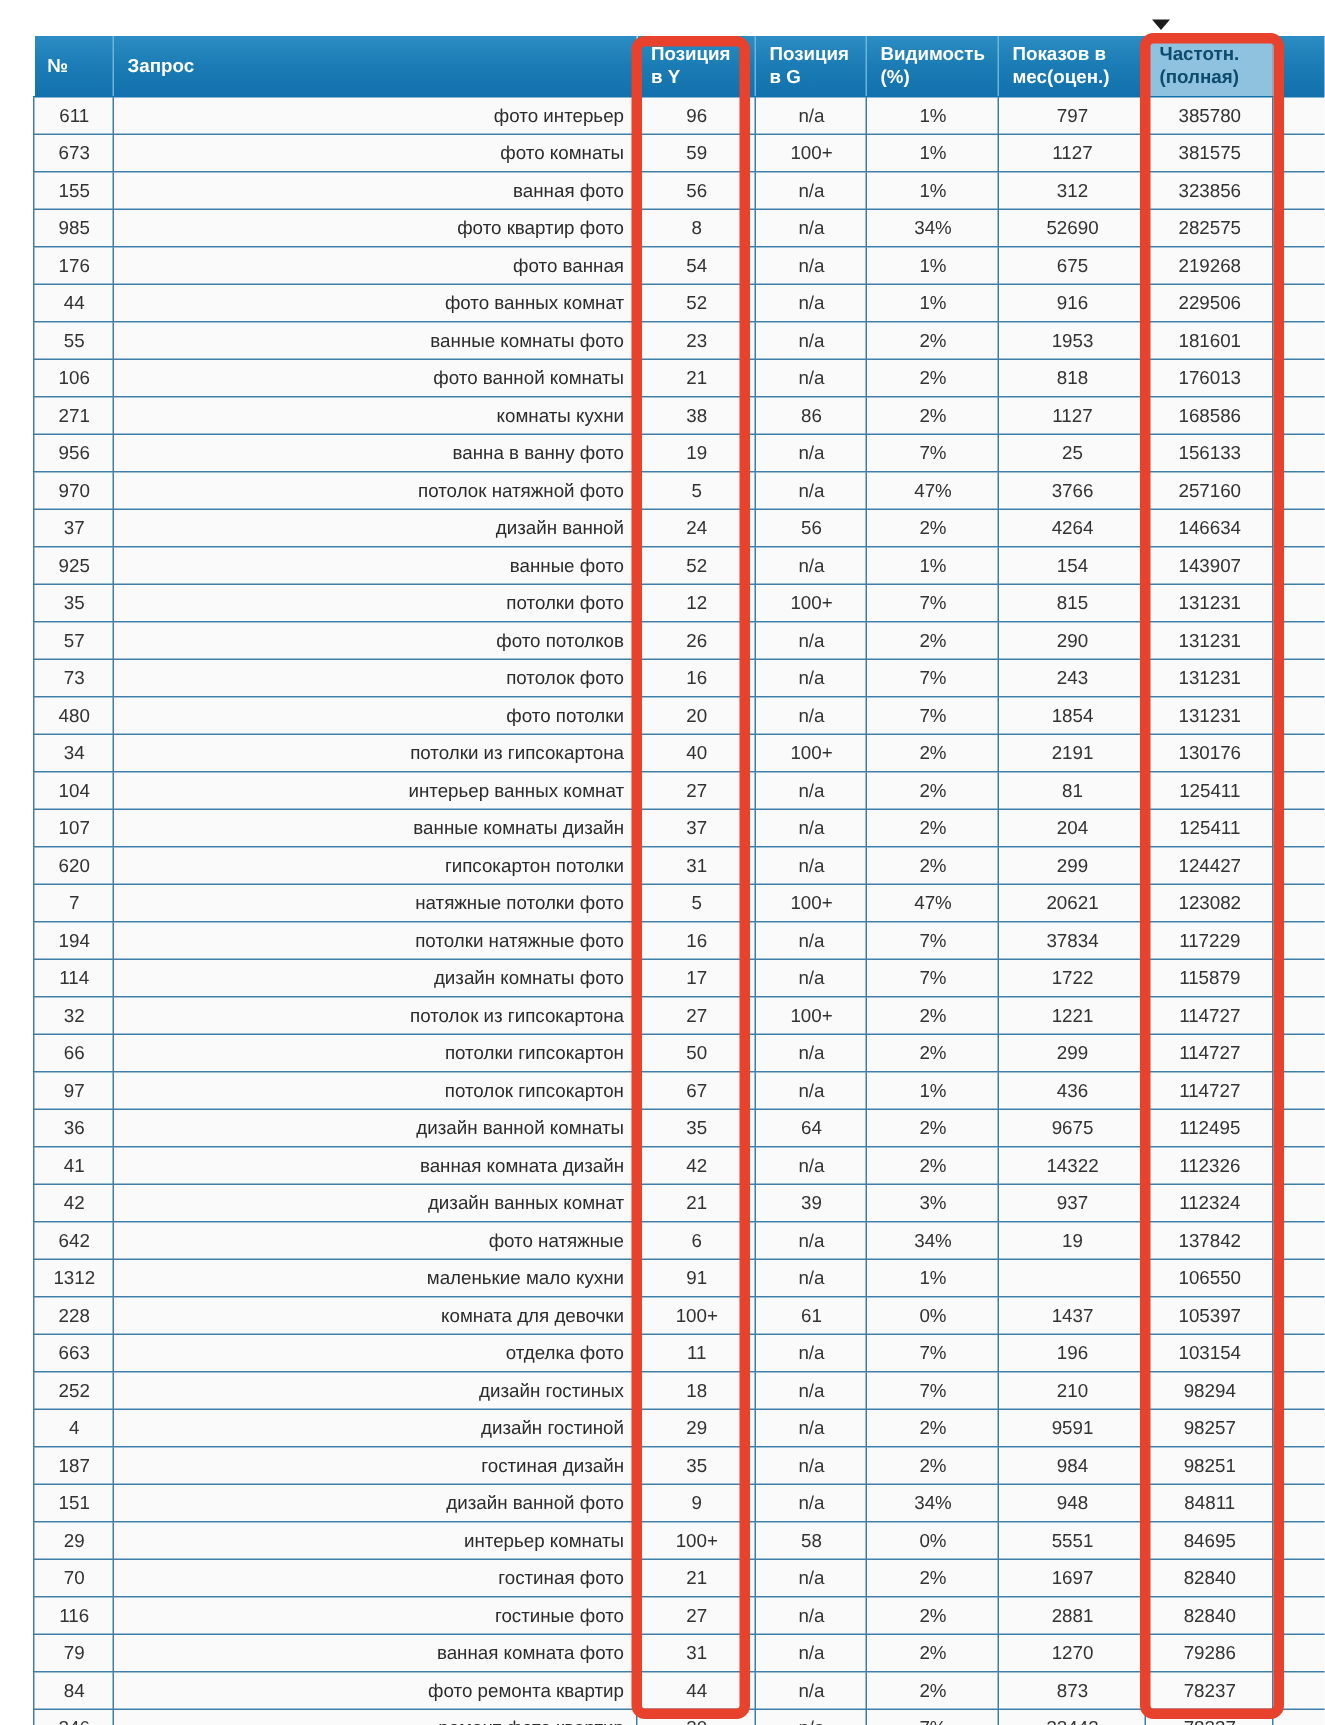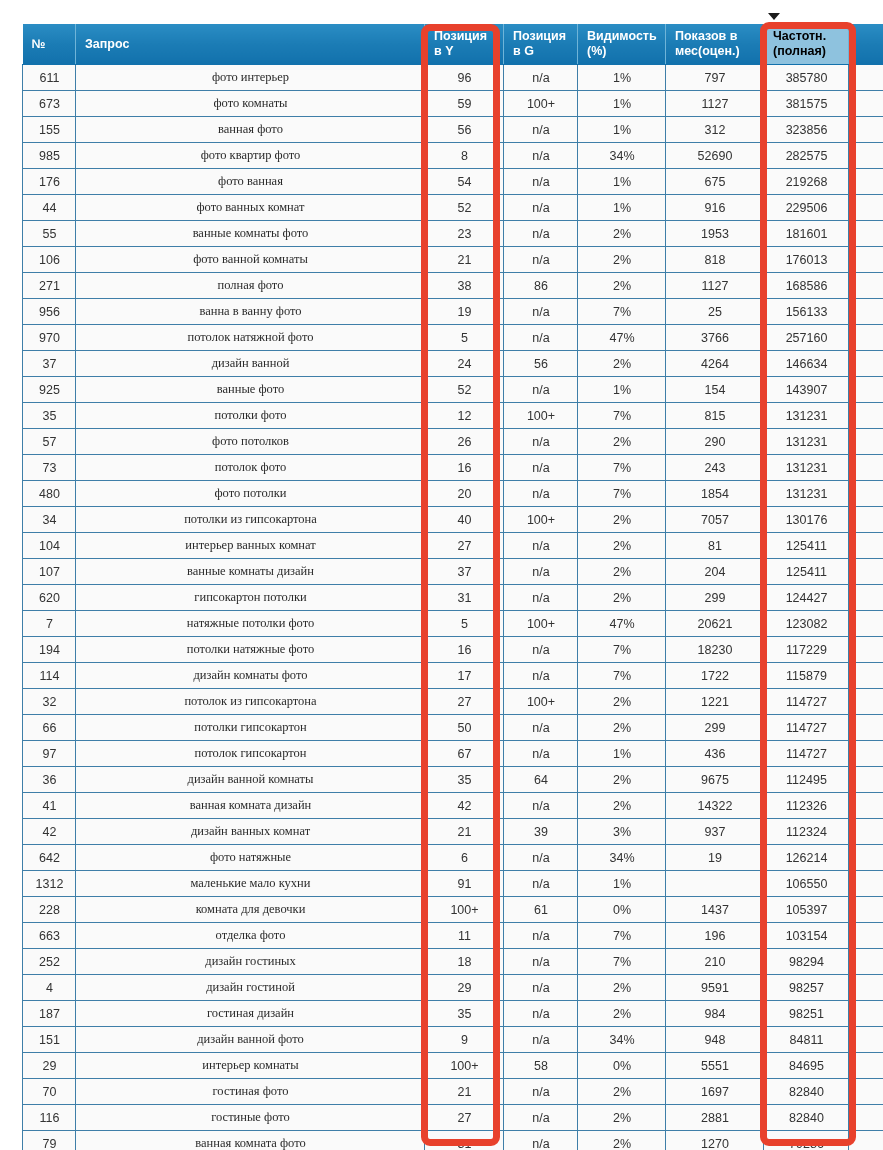--- a/index.html
+++ b/index.html
@@ -49,21 +49,21 @@
     vertical-align: middle;
     border-right: 1px solid #6fb4d8;
     border-bottom: 1px solid #1271ac;
     line-height: 15px;
     box-sizing: border-box;
     white-space: normal;
     overflow: hidden;
   }
   thead th.sorted {
     background: #8ec2de;
-    color: #000000;
+    color: #0c4a6e;
     position: relative;
   }
   thead th.last-h { border-right: none; }
 
   tbody td {
     font-size: 12.5px;
     color: #2b2b2b;
     padding: 5px 8px 5px 9px;
     height: 23.4px;
     border: 1px solid #3e7ea8;
@@ -71,21 +71,21 @@
     background: #fafafa;
     vertical-align: middle;
     box-sizing: border-box;
     overflow: hidden;
     white-space: nowrap;
   }
   tbody td.num {
     text-align: center;
     color: #333333;
   }
-  tbody td.q { text-align: center; font-family: Liberation Serif, serif; }
+  tbody td.q { text-align: right; }
 
   
   #sort-arrow {
     position: absolute;
     left: 768px;
     top: 13px;
     width: 0;
     height: 0;
     border-left: 6px solid transparent;
     border-right: 6px solid transparent;
@@ -218,21 +218,21 @@
           <td class="q">фото ванной комнаты</td>
           <td class="num">21</td>
           <td class="num">n/a</td>
           <td class="num">2%</td>
           <td class="num">818</td>
           <td class="num">176013</td>
           <td class="num"></td>
         </tr>
         <tr>
           <td class="num">271</td>
-          <td class="q">полная фото</td>
+          <td class="q">комнаты кухни</td>
           <td class="num">38</td>
           <td class="num">86</td>
           <td class="num">2%</td>
           <td class="num">1127</td>
           <td class="num">168586</td>
           <td class="num"></td>
         </tr>
         <tr>
           <td class="num">956</td>
           <td class="q">ванна в ванну фото</td>
@@ -312,21 +312,21 @@
           <td class="num">1854</td>
           <td class="num">131231</td>
           <td class="num"></td>
         </tr>
         <tr>
           <td class="num">34</td>
           <td class="q">потолки из гипсокартона</td>
           <td class="num">40</td>
           <td class="num">100+</td>
           <td class="num">2%</td>
-          <td class="num">7057</td>
+          <td class="num">2191</td>
           <td class="num">130176</td>
           <td class="num"></td>
         </tr>
         <tr>
           <td class="num">104</td>
           <td class="q">интерьер ванных комнат</td>
           <td class="num">27</td>
           <td class="num">n/a</td>
           <td class="num">2%</td>
           <td class="num">81</td>
@@ -362,21 +362,21 @@
           <td class="num">20621</td>
           <td class="num">123082</td>
           <td class="num"></td>
         </tr>
         <tr>
           <td class="num">194</td>
           <td class="q">потолки натяжные фото</td>
           <td class="num">16</td>
           <td class="num">n/a</td>
           <td class="num">7%</td>
-          <td class="num">18230</td>
+          <td class="num">37834</td>
           <td class="num">117229</td>
           <td class="num"></td>
         </tr>
         <tr>
           <td class="num">114</td>
           <td class="q">дизайн комнаты фото</td>
           <td class="num">17</td>
           <td class="num">n/a</td>
           <td class="num">7%</td>
           <td class="num">1722</td>
@@ -443,21 +443,21 @@
           <td class="num">112324</td>
           <td class="num"></td>
         </tr>
         <tr>
           <td class="num">642</td>
           <td class="q">фото натяжные</td>
           <td class="num">6</td>
           <td class="num">n/a</td>
           <td class="num">34%</td>
           <td class="num">19</td>
-          <td class="num">126214</td>
+          <td class="num">137842</td>
           <td class="num"></td>
         </tr>
         <tr>
           <td class="num">1312</td>
           <td class="q">маленькие мало кухни</td>
           <td class="num">91</td>
           <td class="num">n/a</td>
           <td class="num">1%</td>
           <td class="num"></td>
           <td class="num">106550</td>

